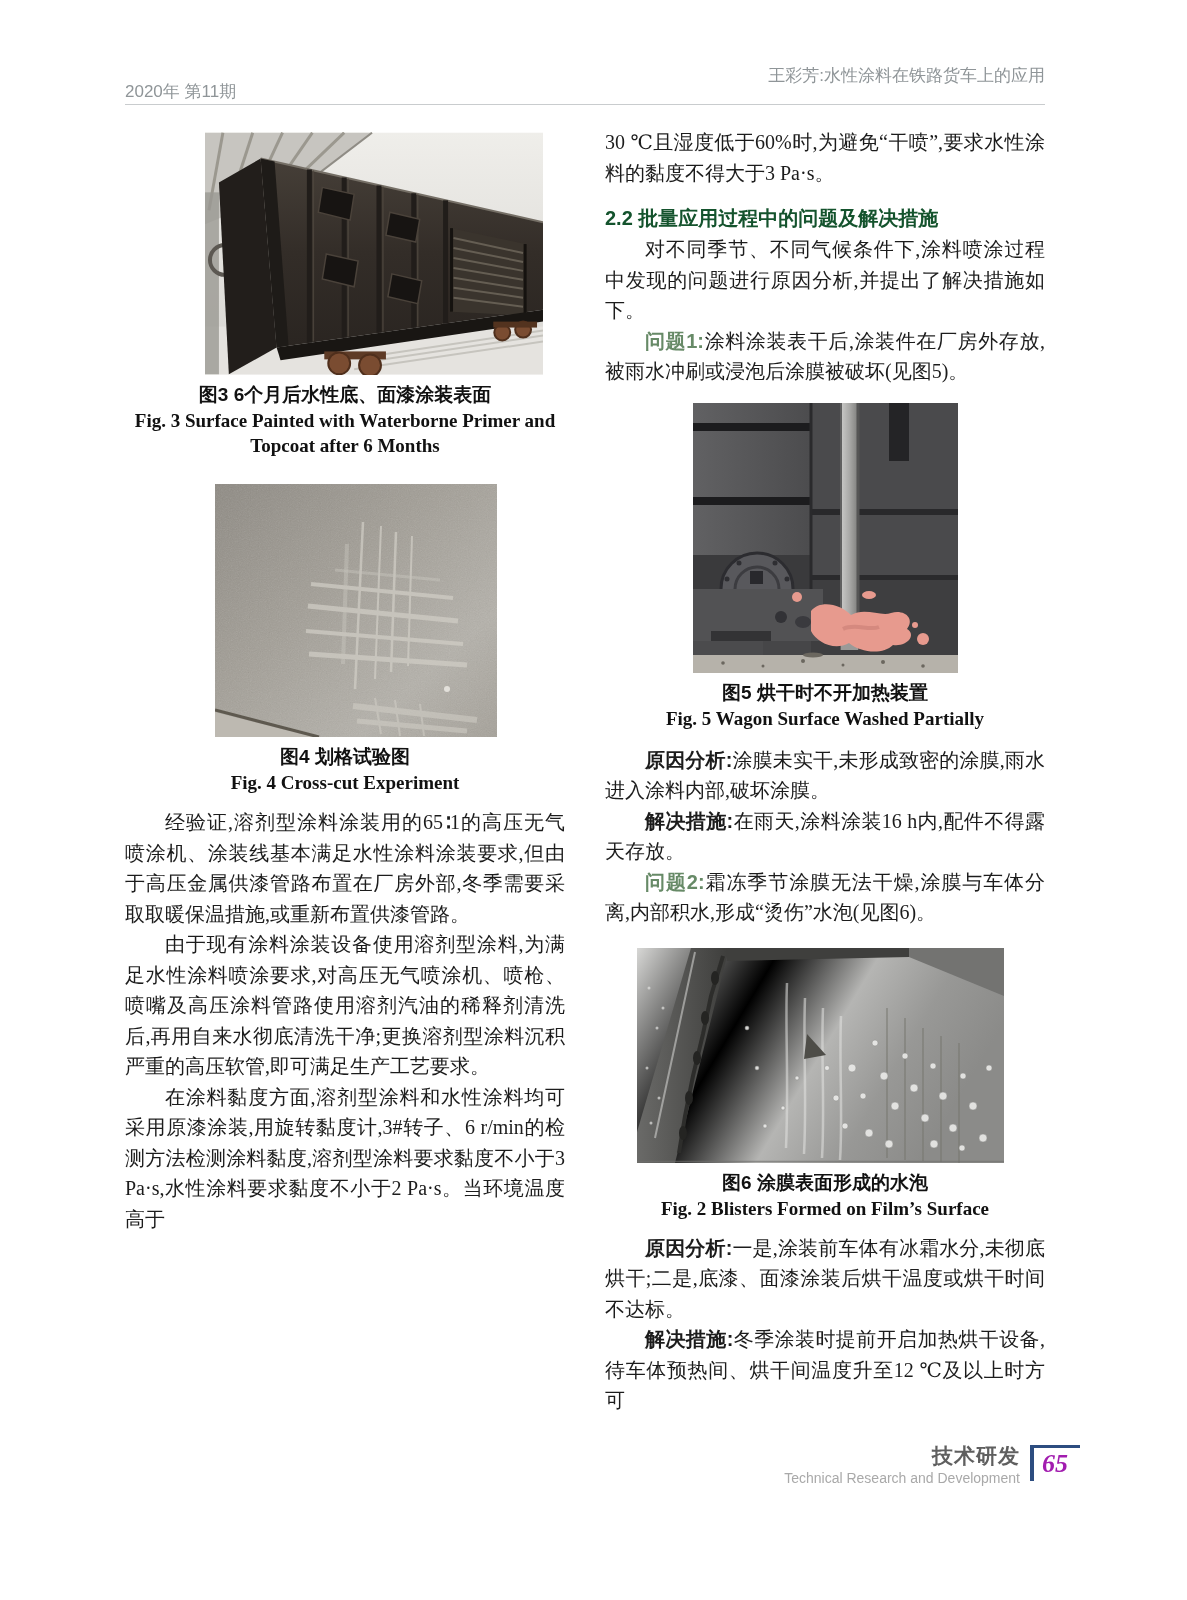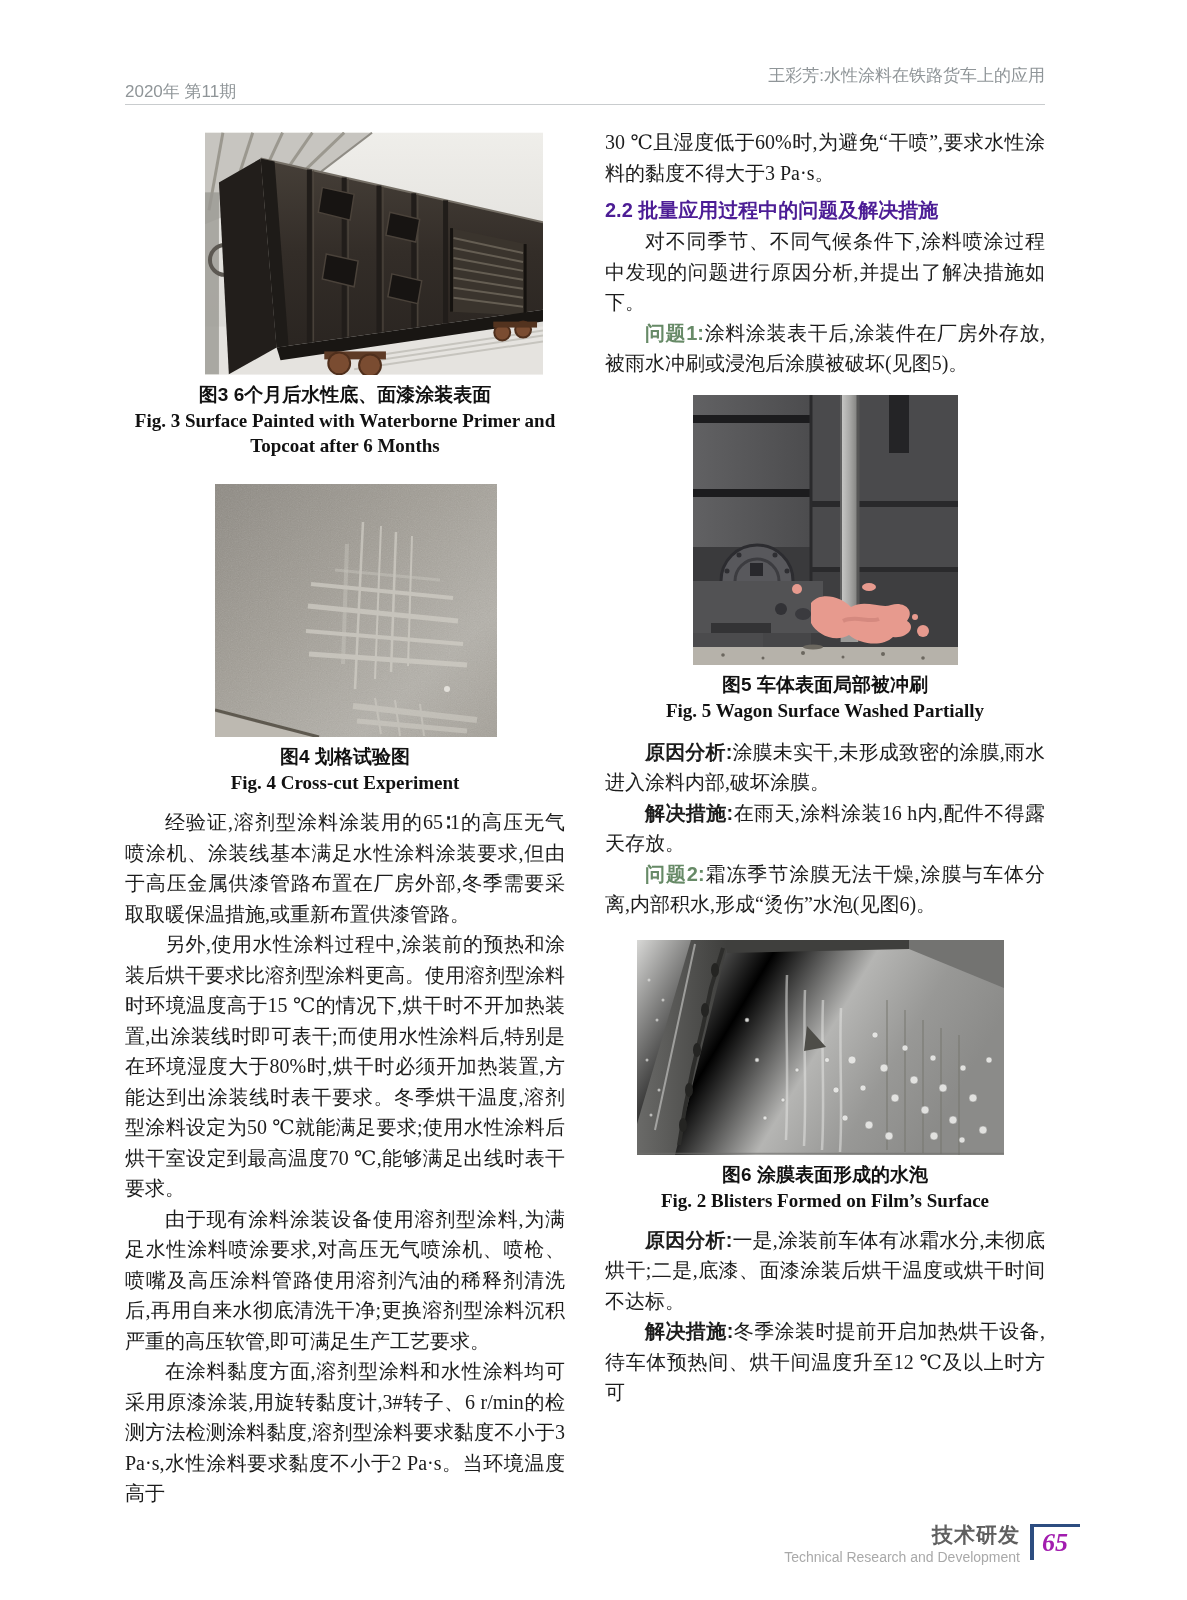--- a/index.html
+++ b/index.html
@@ -16,41 +16,41 @@
   
   .col{position:absolute;top:122px;width:440px;}
   .col-left{left:125px;}
   .col-right{left:605px;}
 
   p.body{margin:0;font-size:20px;line-height:30.5px;text-align:justify;}
   .indent{text-indent:2em;}
   .noindent{text-indent:0;}
   .lead{font-family:"Liberation Sans","DejaVu Sans",sans-serif;font-weight:bold;}
   .green{color:#678a67;}
-  .sec-heading{margin:8px 0 2px 0;font-family:"Liberation Sans","DejaVu Sans",sans-serif;
-               font-weight:bold;font-size:20px;line-height:28px;color:#4c1d95;}
+  .sec-heading{margin:16px 0 2px 0;font-family:"Liberation Sans","DejaVu Sans",sans-serif;
+               font-weight:bold;font-size:20px;line-height:28px;color:#14532d;}
 
   figure{margin:0;}
   .fig svg{display:block;}
   .cap-cn{font-family:"Liberation Sans","DejaVu Sans",sans-serif;font-weight:bold;
           font-size:19px;line-height:26px;text-align:center;margin-top:7px;color:#111;}
   .cap-en{font-family:"Liberation Serif","DejaVu Serif",serif;font-weight:bold;
           font-size:19px;line-height:25px;text-align:center;color:#111;}
 
   .fig3{margin:10px 0 26px 0;}
   .fig3 svg{margin-left:80px;}
   .fig4{margin:0 0 12px 0;}
   .fig4 svg{margin-left:90px;}
   .fig5{margin:16px 0 14px 0;}
   .fig5 svg{margin-left:88px;}
   .fig6{margin:20px 0 12px 0;}
   .fig6 svg{margin-left:32px;}
 
   
-  .footer{position:absolute;top:1524px;right:107px;display:flex;align-items:flex-start;}
+  .footer{position:absolute;top:1445px;right:107px;display:flex;align-items:flex-start;}
   .footer-text{text-align:right;margin-right:10px;}
   .footer-cn{font-family:"Liberation Sans","DejaVu Sans",sans-serif;font-weight:bold;
              font-size:21px;line-height:22px;color:#5f5f5f;letter-spacing:1px;}
   .footer-en{font-family:"Liberation Sans","DejaVu Sans",sans-serif;font-size:14px;
              color:#a9a9a9;margin-top:3px;}
   .pagenum-bracket{border-left:4px solid #2d4d80;border-top:3px solid #2d4d80;
                    padding:1px 2px 0 8px;height:32px;min-width:36px;}
   .pagenum{font-family:"Liberation Serif","DejaVu Serif",serif;font-style:italic;
            font-weight:bold;font-size:26px;line-height:30px;color:#a21caf;}
 </style>
@@ -185,21 +185,20 @@
       <polygon points="0,228 98,253 0,253" fill="#bdb9b1"></polygon>
       <line x1="0" y1="226" x2="104" y2="253" stroke="#5e594f" stroke-width="3"></line>
     </svg>
     <figcaption>
       <div class="cap-cn">图4  划格试验图</div>
       <div class="cap-en">Fig. 4  Cross-cut Experiment</div>
     </figcaption>
   </figure>
 
   <p class="body indent">经验证,溶剂型涂料涂装用的65∶1的高压无气喷涂机、涂装线基本满足水性涂料涂装要求,但由于高压金属供漆管路布置在厂房外部,冬季需要采取取暖保温措施,或重新布置供漆管路。</p>
-  <p class="body indent">另外,使用水性涂料过程中,涂装前的预热和涂装后烘干要求比溶剂型涂料更高。使用溶剂型涂料时环境温度高于15 ℃的情况下,烘干时不开加热装置,出涂装线时即可表干;而使用水性涂料后,特别是在环境湿度大于80%时,烘干时必须开加热装置,方能达到出涂装线时表干要求。冬季烘干温度,溶剂型涂料设定为50 ℃就能满足要求;使用水性涂料后烘干室设定到最高温度70 ℃,能够满足出线时表干要求。</p>
   <p class="body indent">由于现有涂料涂装设备使用溶剂型涂料,为满足水性涂料喷涂要求,对高压无气喷涂机、喷枪、喷嘴及高压涂料管路使用溶剂汽油的稀释剂清洗后,再用自来水彻底清洗干净;更换溶剂型涂料沉积严重的高压软管,即可满足生产工艺要求。</p>
   <p class="body indent">在涂料黏度方面,溶剂型涂料和水性涂料均可采用原漆涂装,用旋转黏度计,3#转子、6 r/min的检测方法检测涂料黏度,溶剂型涂料要求黏度不小于3 Pa·s,水性涂料要求黏度不小于2 Pa·s。当环境温度高于</p>
 </div>
 
 <div class="col col-right">
 
   <p class="body noindent" style="margin-top:5px;">30 ℃且湿度低于60%时,为避免“干喷”,要求水性涂料的黏度不得大于3 Pa·s。</p>
 
   <h3 class="sec-heading">2.2  批量应用过程中的问题及解决措施</h3>
 
@@ -263,21 +262,21 @@
         <circle cx="30" cy="260" r="1.8"></circle>
           <circle cx="70" cy="263" r="1.5"></circle>
           <circle cx="110" cy="258" r="2"></circle>
         <circle cx="150" cy="262" r="1.5"></circle>
           <circle cx="190" cy="259" r="2"></circle>
           <circle cx="230" cy="263" r="1.8"></circle>
         <ellipse cx="120" cy="252" rx="10" ry="2.5"></ellipse>
       </g>
     </svg>
     <figcaption>
-      <div class="cap-cn">图5  车体表面局部被冲刷</div>
+      <div class="cap-cn">图5  烘干时不开加热装置</div>
       <div class="cap-en">Fig. 5  Wagon Surface Washed Partially</div>
     </figcaption>
   </figure>
 
   <p class="body indent"><span class="lead">原因分析:</span><span>涂膜未实干,未形成致密的涂膜,雨水进入涂料内部,破坏涂膜。</span></p>
   <p class="body indent"><span class="lead">解决措施:</span><span>在雨天,涂料涂装16 h内,配件不得露天存放。</span></p>
   <p class="body indent"><span class="lead green">问题2:</span><span>霜冻季节涂膜无法干燥,涂膜与车体分离,内部积水,形成“烫伤”水泡(见图6)。</span></p>
 
   <figure class="fig fig6">
     <svg width="367" height="215" viewBox="0 0 367 215">

